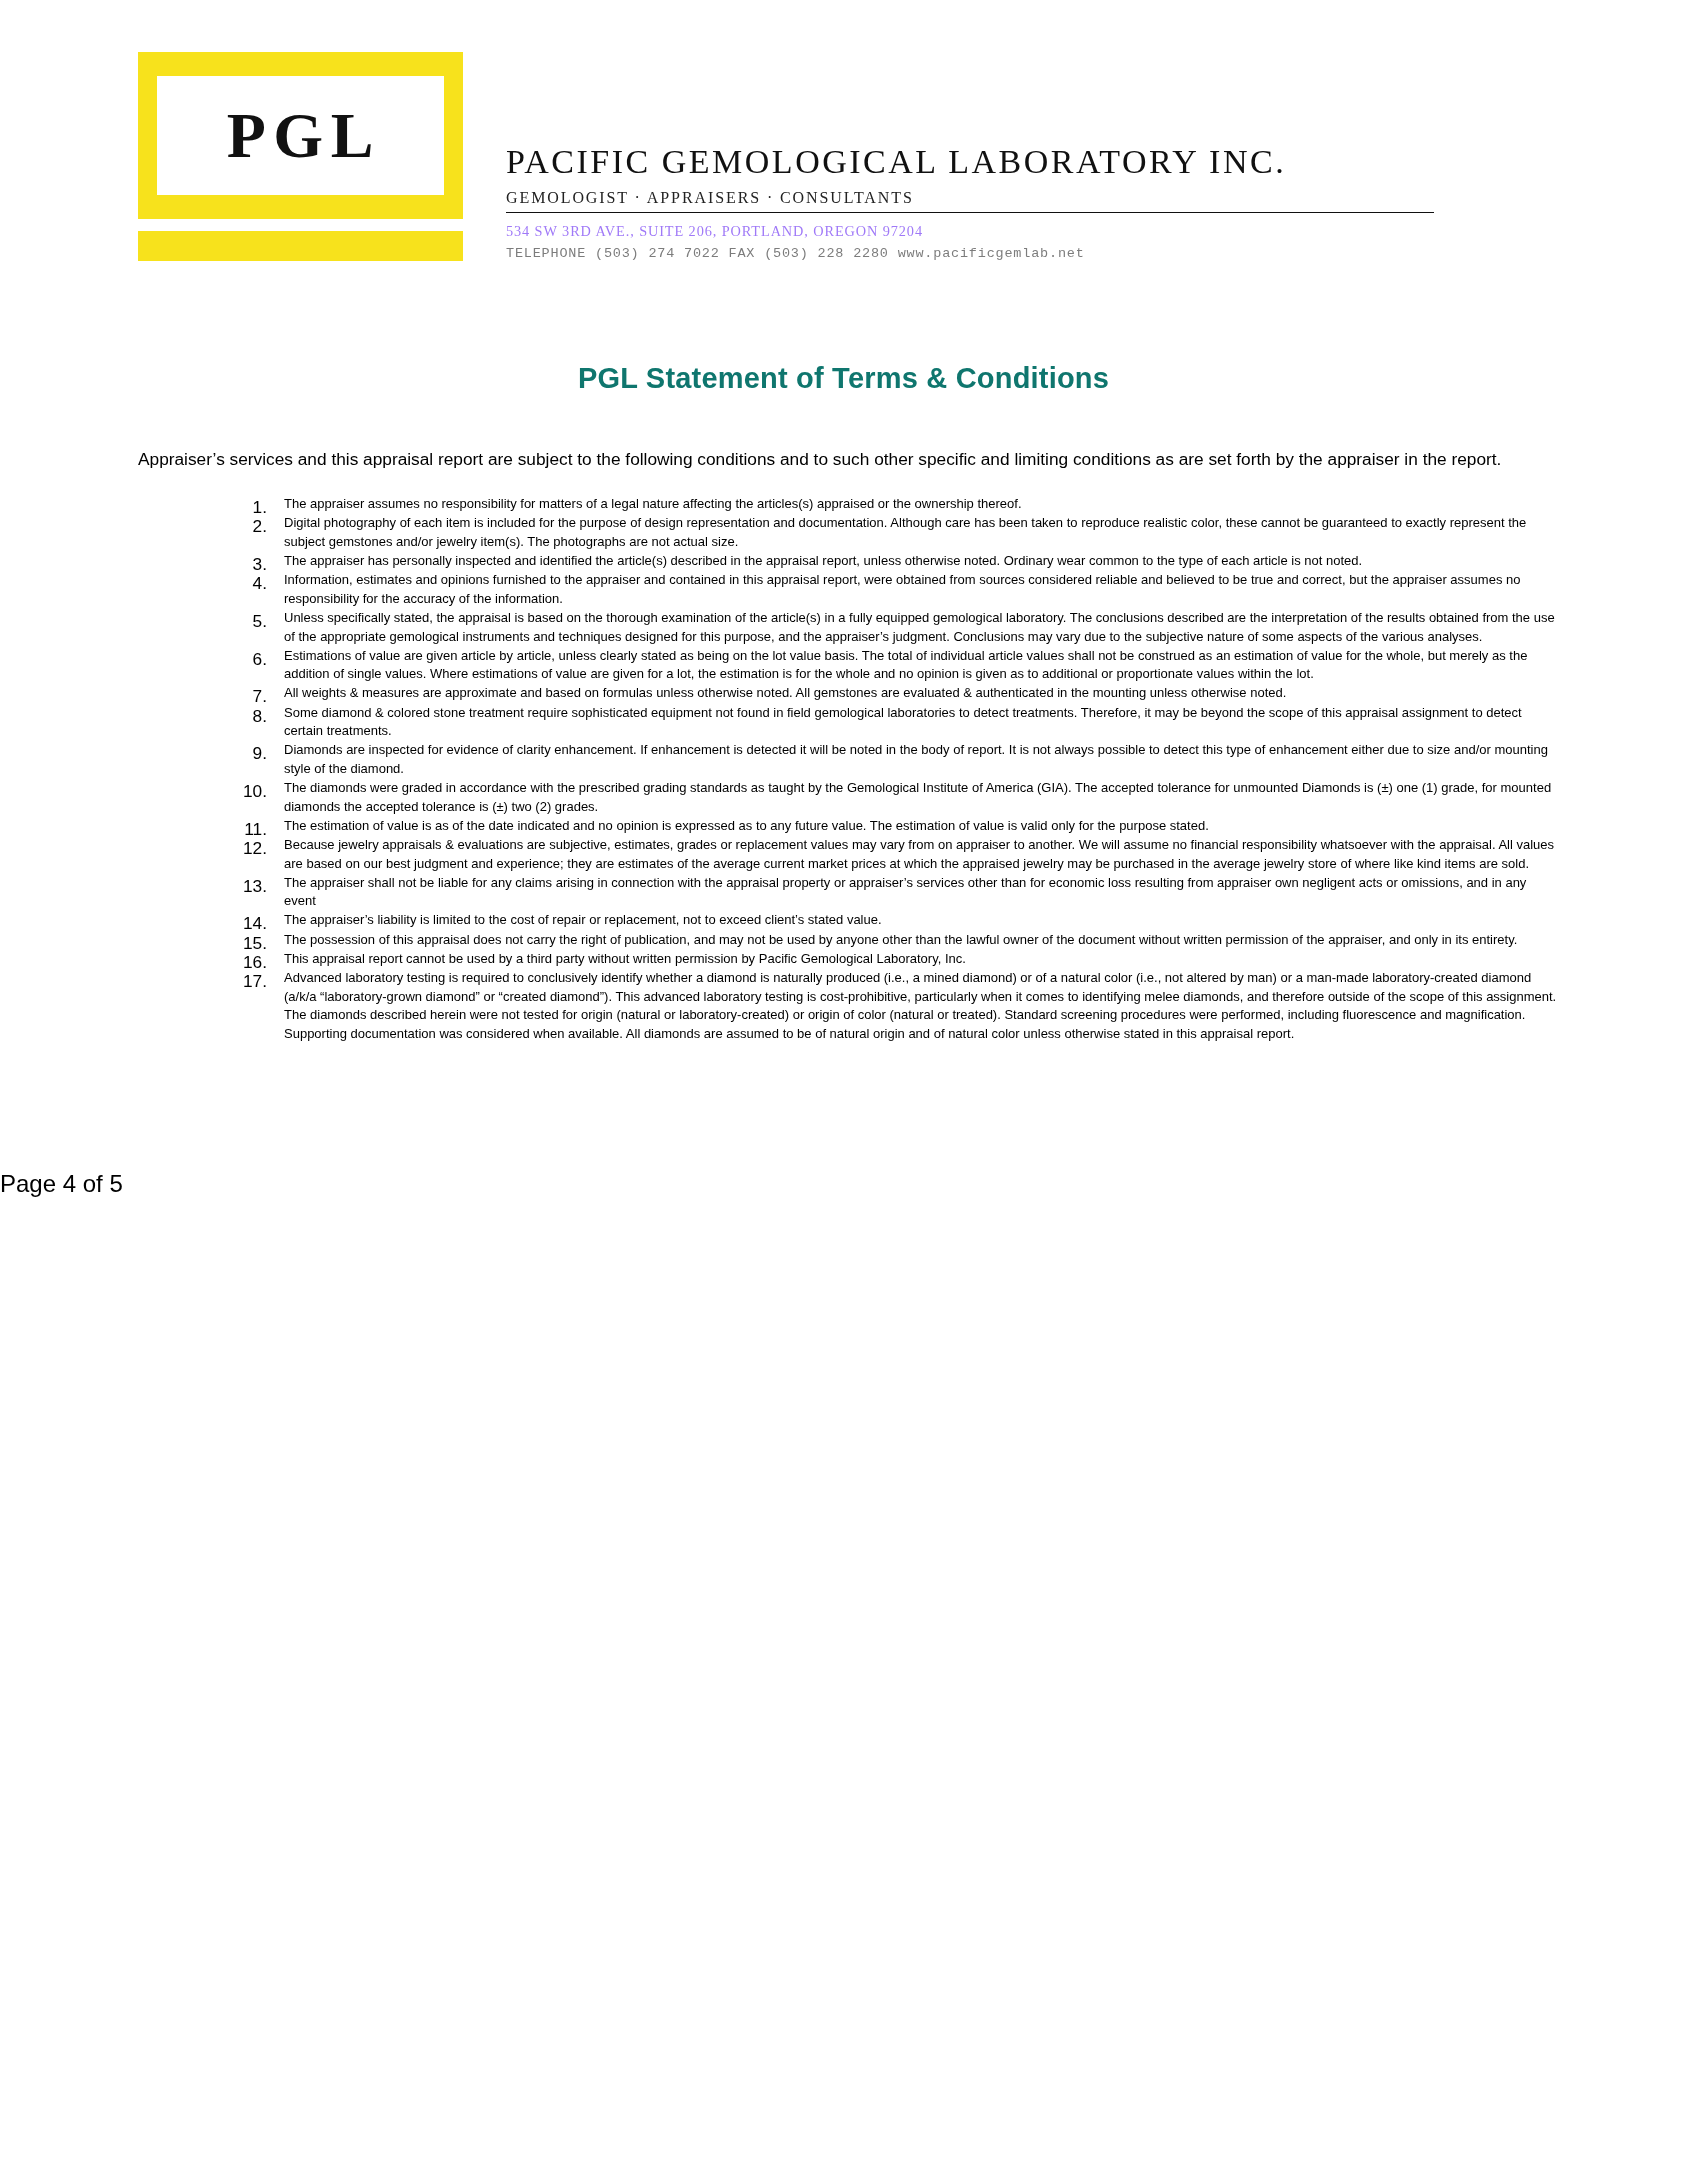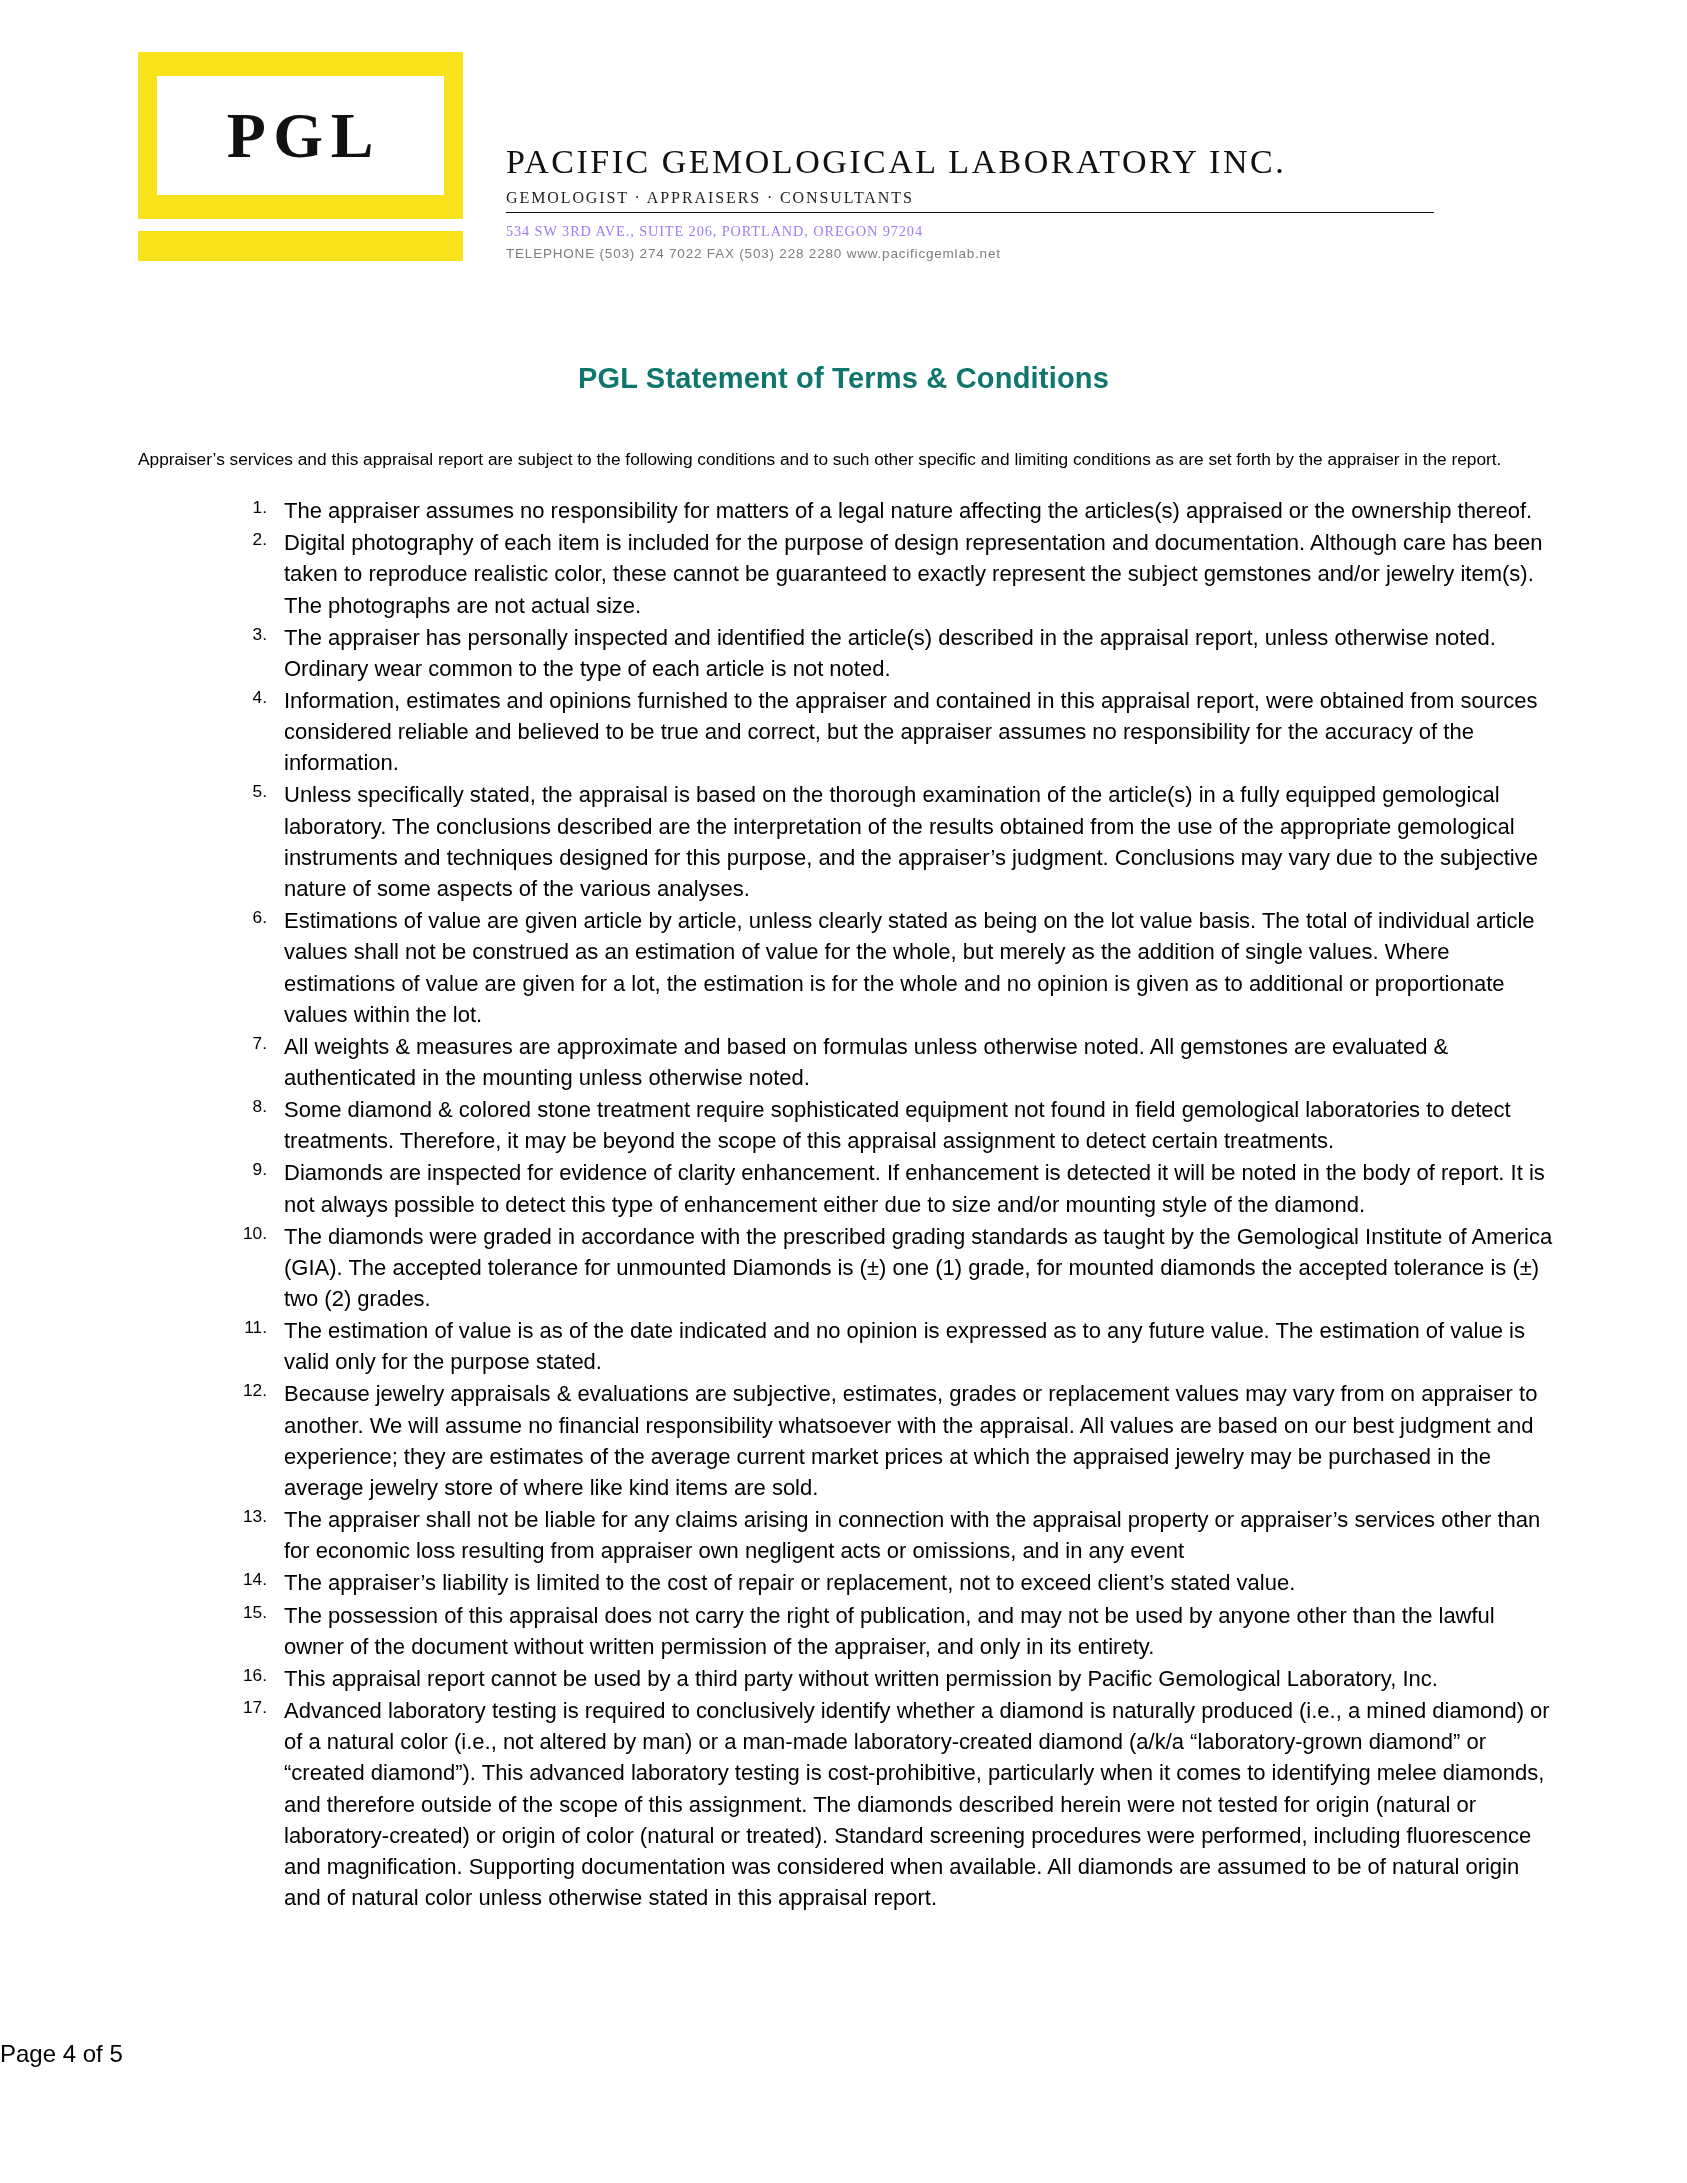--- a/index.html
+++ b/index.html
@@ -92,21 +92,21 @@
   .lh-addr {
     font-family: "Liberation Serif", serif;
     font-size: 14.3px;
     letter-spacing: 0.9px;
     color: #8b5cf6;
     margin-top: 9.3px;
     opacity: 0.82;
     white-space: nowrap;
   }
   .lh-phone {
-    font-family: Liberation Sans, sans-serif;
+    font-family: Liberation Mono, monospace;
     font-size: 13.5px;
     letter-spacing: 0.8px;
     color: #4a4a4a;
     margin-top: 5.9px;
     opacity: 0.72;
     white-space: nowrap;
   }
 
   
   .doc-title {
@@ -131,21 +131,21 @@
     margin: 23.6px 127px 0 228px;
     padding: 0;
     list-style: none;
     counter-reset: term;
   }
   ol.terms > li {
     position: relative;
     counter-increment: term;
     padding-left: 56px;
     margin-bottom: 0.8px;
-    font-size: 22px;
+    font-size: 13px;
     line-height: 1.42;
     text-align: left;
   }
   ol.terms > li::before {
     content: counter(term) ".";
     position: absolute;
     left: 0;
     top: 0;
     width: 39px;
     text-align: right;

